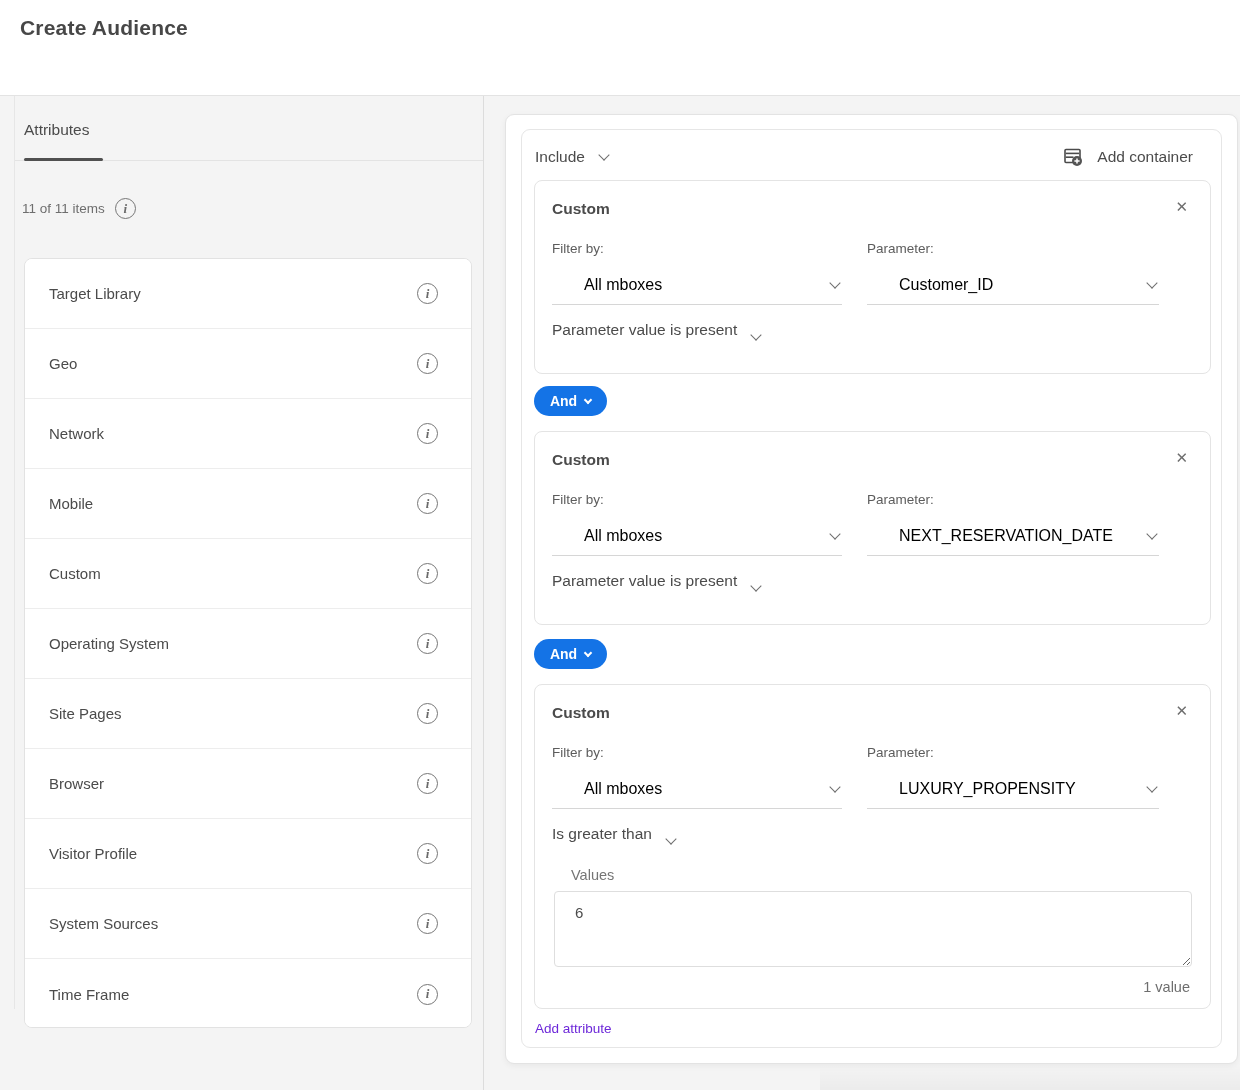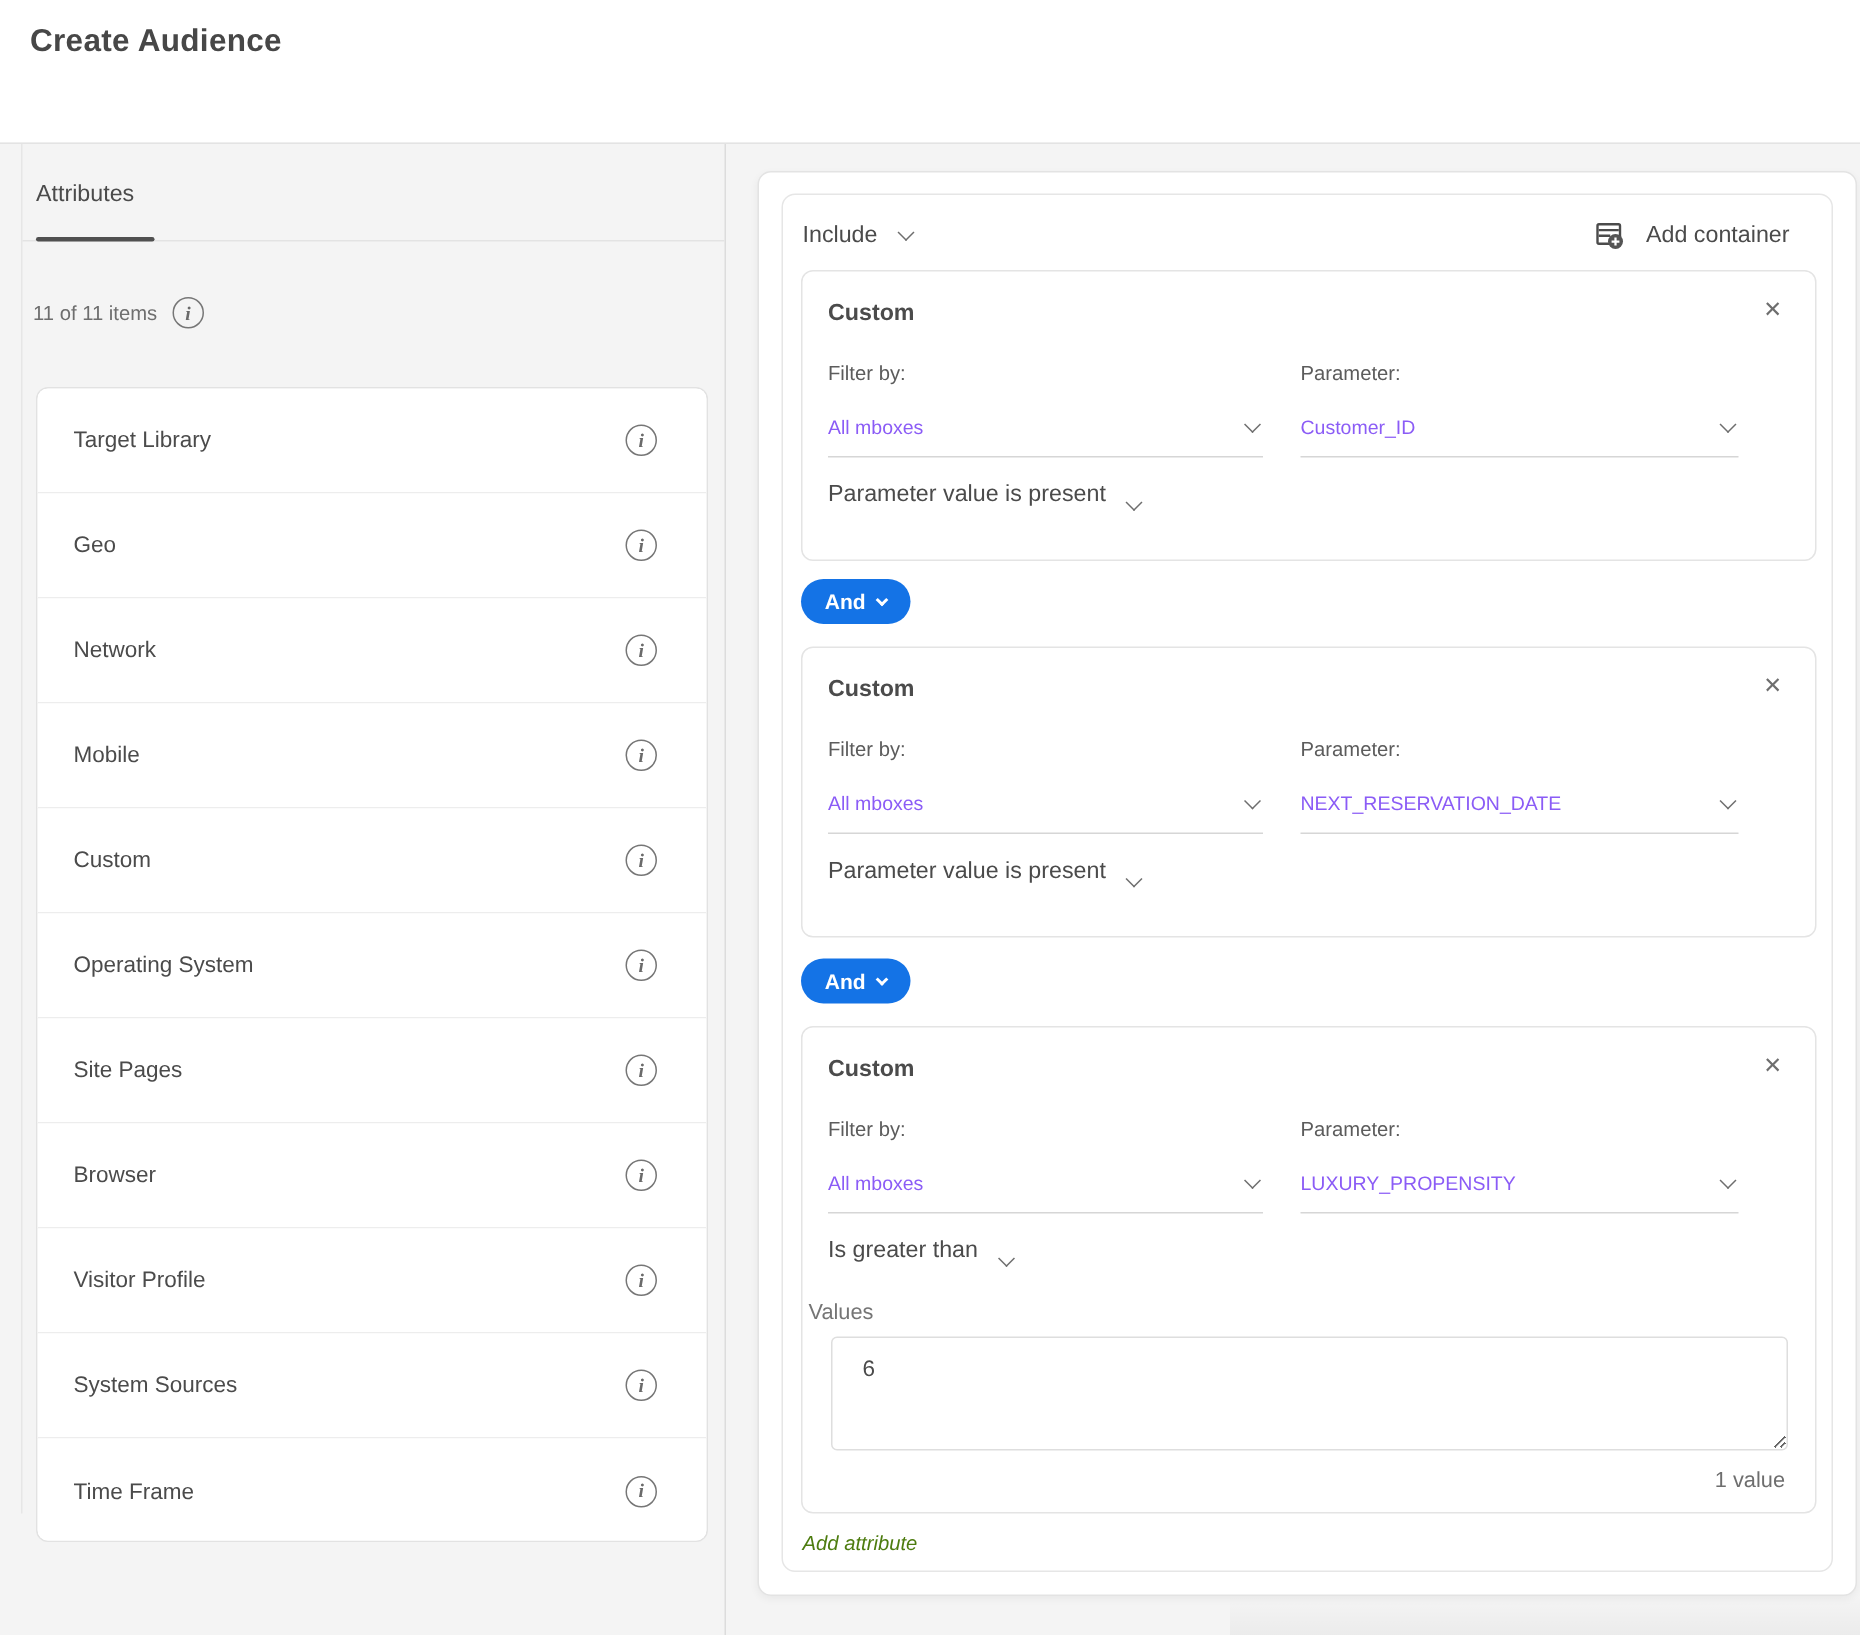--- a/index.html
+++ b/index.html
@@ -44,36 +44,36 @@
   .card-1 { top:50px;  height:194px; }
   .card-2 { top:301px; height:194px; }
   .card-3 { top:554px; height:325px; }
 
   .card-title { position:absolute; left:17px; top:19px; font-size:15.5px; font-weight:700; color:#4b4b4b; }
   .card-close { position:absolute; right:20px; top:16px; font-size:15px; color:#6e6e6e; cursor:pointer; line-height:1; padding:2px; }
   .field-label { position:absolute; top:60px; font-size:13.5px; color:#5c5c5c; }
   .fl-1 { left:17px; } .fl-2 { left:332px; }
   .dd { position:absolute; top:84px; height:40px; border-bottom:1px solid #d6d6d6; display:flex; align-items:center; justify-content:space-between; cursor:pointer; }
   .dd-1 { left:17px; width:290px; } .dd-2 { left:332px; width:292px; }
-  .dd .dd-value { font-size:13px; color:#8b5cf6; white-space:nowrap; }
+  .dd .dd-value { font-size:16px; color:#000000; white-space:nowrap;margin-left:32px; }
   .dd .chev { margin-right:3px; }
   .operator-dd { position:absolute; left:17px; top:134px; height:24px; display:flex; align-items:flex-end; gap:15px; font-size:15.5px; color:#4b4b4b; cursor:pointer; }
 
-  .values-label { position:absolute; left:4px; top:182px; font-size:14.5px; color:#757575; }
+  .values-label { position:absolute; left:36px; top:182px; font-size:14.5px; color:#757575; }
   .values-area { position:absolute; left:19px; top:206px; width:638px; height:76px; border:1px solid #dedede; border-radius:4px;
                  font-family:"Liberation Sans", sans-serif; font-size:15px; color:#4b4b4b; padding:12px 12px 0 20px; resize:both; background:#fff; outline:none; }
   .value-count { position:absolute; right:20px; top:294px; font-size:14.5px; color:#6e6e6e; }
 
   .and-btn { position:absolute; left:12px; width:73px; height:30px; background:#1473E6; border:none; border-radius:15px;
              display:flex; align-items:center; justify-content:center; gap:8px; color:#fff; font-family:Liberation Sans, sans-serif;
              font-size:14px; font-weight:700; cursor:pointer; }
   .and-1 { top:256px; } .and-2 { top:509px; }
   .and-btn .chev.white { margin-top:-2px; }
 
-  .add-attribute { position:absolute; left:13px; top:891px; font-size:13.5px; font-style:italic; color:#4d7c0f; cursor:pointer; }
+  .add-attribute { position:absolute; left:13px; top:891px; font-size:13.5px; color:#6d28d9; cursor:pointer; }
 
   .bottom-shade { position:absolute; right:0; bottom:0; width:420px; height:26px; background:linear-gradient(to bottom, rgba(0,0,0,0) 0%, rgba(0,0,0,0.035) 100%); pointer-events:none; }
 </style>
 </head>
 <body>
 
 <div class="screen">
 
   <div class="page-title">Create Audience</div>
 

